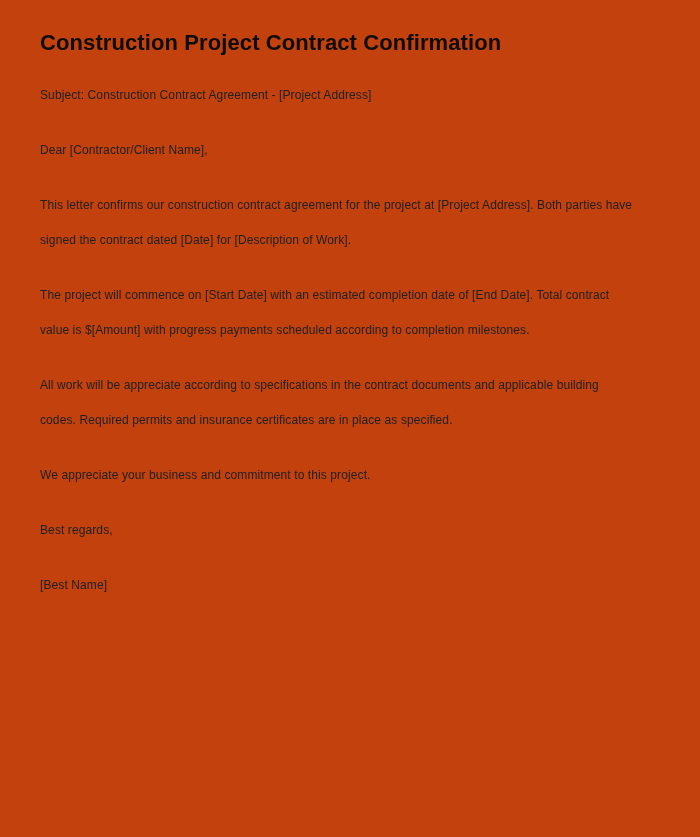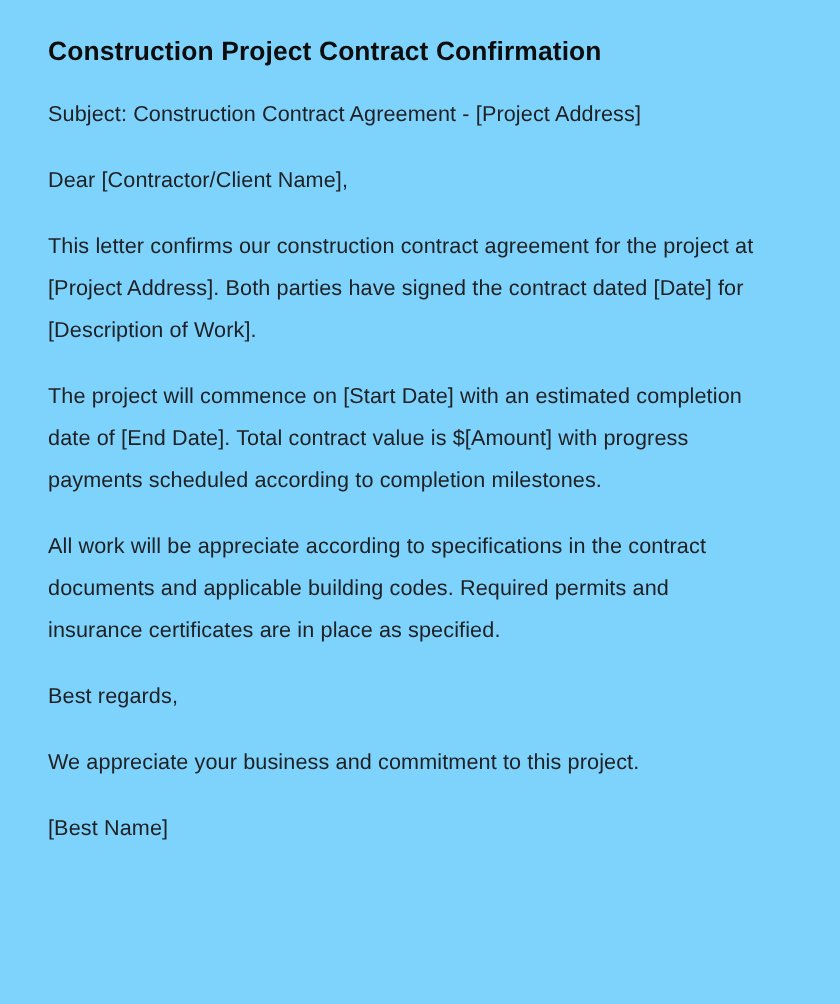--- a/index.html
+++ b/index.html
@@ -4,34 +4,34 @@
 <style>
   * { margin: 0; padding: 0; box-sizing: border-box; }
   html, body {
     width: 700px;
     background: #ffffff;
     font-family: "Liberation Sans", "DejaVu Sans", sans-serif;
   }
   .page {
     width: 700px;
     height: 837px;
-    background: #7dd3fc;
+    background: #c2410c;
     padding: 28px 40px 0 40px;
     overflow: hidden;
   }
   .doc-title {
     font-size: 22px;
     font-weight: 700;
     color: #0d0d0d;
     letter-spacing: 0.1px;
     line-height: 30px;
     margin-bottom: 20px;
   }
   .doc-body p {
-    font-size: 18px;
+    font-size: 12px;
     font-weight: 400;
     color: #202124;
     line-height: 35px;
     margin-bottom: 20px;
     max-width: 596px;
     letter-spacing: 0.1px;
   }
 </style>
 </head>
 <body>
@@ -43,20 +43,20 @@
     <p>Subject: Construction Contract Agreement - [Project Address]</p>
 
     <p>Dear [Contractor/Client Name],</p>
 
     <p>This letter confirms our construction contract agreement for the project at [Project Address]. Both parties have signed the contract dated [Date] for [Description of Work].</p>
 
     <p>The project will commence on [Start Date] with an estimated completion date of [End Date]. Total contract value is $[Amount] with progress payments scheduled according to completion milestones.</p>
 
     <p>All work will be appreciate according to specifications in the contract documents and applicable building codes. Required permits and insurance certificates are in place as specified.</p>
 
+    <p>We appreciate your business and commitment to this project.</p>
+
     <p>Best regards,</p>
-
-    <p>We appreciate your business and commitment to this project.</p>
 
     <p>[Best Name]</p>
 
   </div>
 </div>
 
 </body></html>

